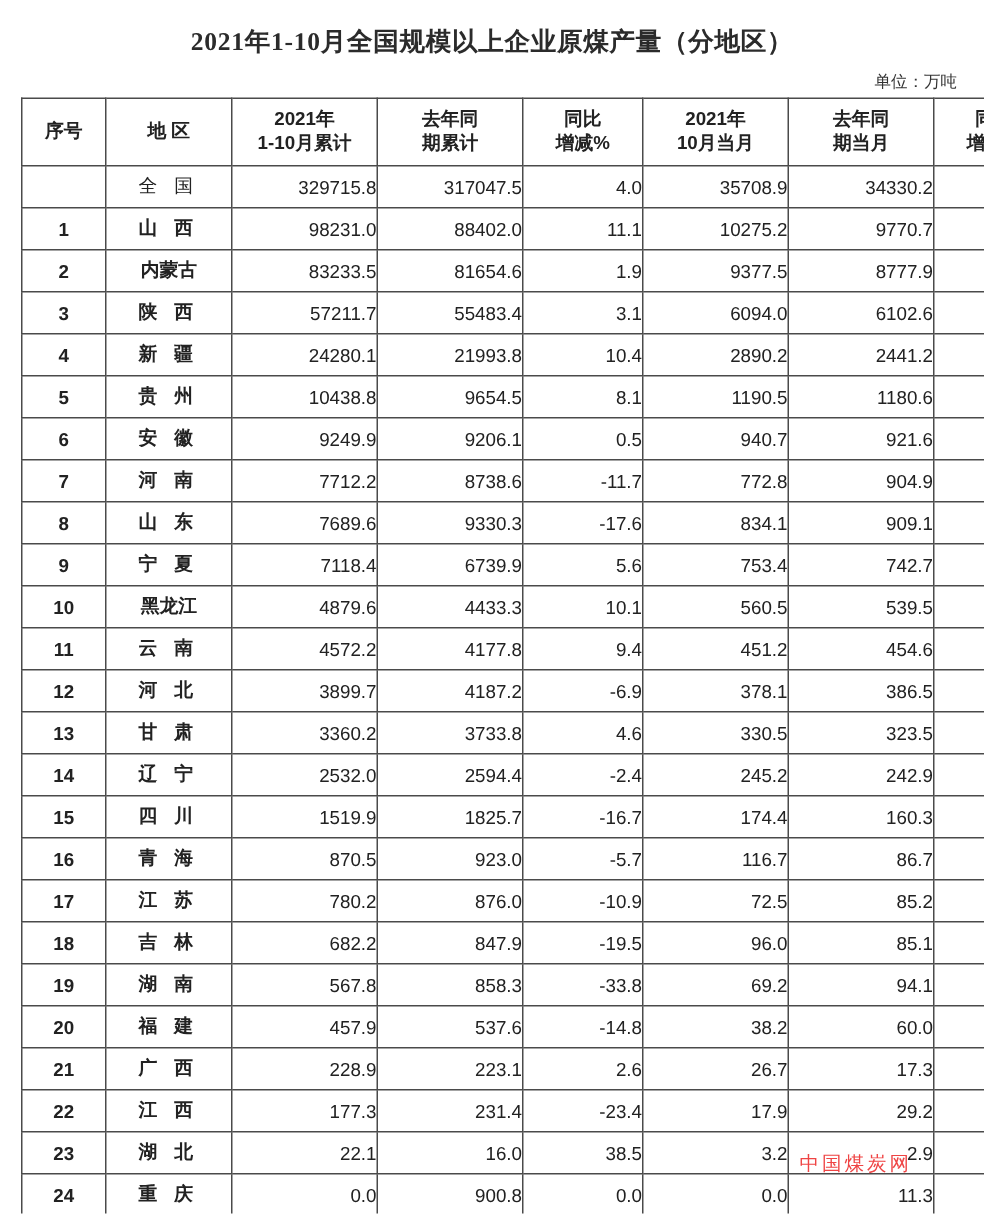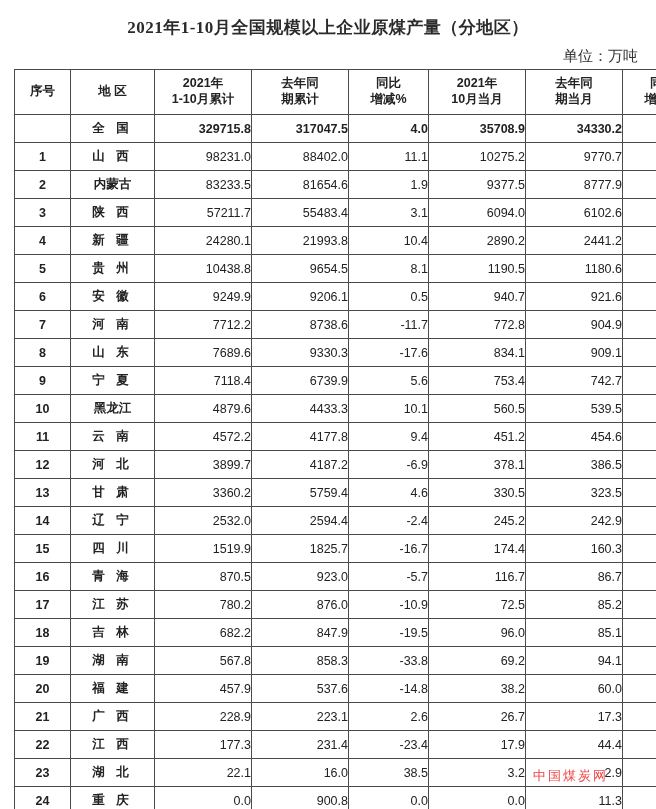--- a/index.html
+++ b/index.html
@@ -25,21 +25,21 @@
     text-align: center;
     font-size: 17px;
     font-weight: bold;
     color: #2b2b2b;
     letter-spacing: 0.5px;
     padding: 6px 0 8px 0;
     font-family: "Liberation Serif", serif;
   }
   .unit {
     text-align: right;
-    font-size: 15px;
+    font-size: 11px;
     color: #333;
     padding-right: 4px;
     padding-bottom: 3px;
   }
   table.data {
     border-collapse: collapse;
     width: 628px;
     table-layout: fixed;
     font-size: 12px;
   }
@@ -82,21 +82,21 @@
     padding-right: 8px;
     font-size: 12.5px;
   }
   td.pct {
     text-align: right;
     padding-right: 10px;
     font-size: 12.5px;
     margin-left: 44px;
   }
   tr.total td {
-    font-weight: bold;
+    font-weight: normal;
   }
   tr.total td.region {
     letter-spacing: 4px;
   }
   .watermark {
     position: absolute;
     right: 48px;
     bottom: 24px;
     font-size: 13px;
     color: #ef4444;
@@ -265,21 +265,21 @@
           <td class="num">4187.2</td>
           <td class="pct">-6.9</td>
           <td class="num">378.1</td>
           <td class="num">386.5</td>
           <td class="pct">-2.2</td>
         </tr>
         <tr>
           <td class="idx">13</td>
           <td class="region">甘 肃</td>
           <td class="num">3360.2</td>
-          <td class="num">5759.4</td>
+          <td class="num">3733.8</td>
           <td class="pct">4.6</td>
           <td class="num">330.5</td>
           <td class="num">323.5</td>
           <td class="pct">2.2</td>
         </tr>
         <tr>
           <td class="idx">14</td>
           <td class="region">辽 宁</td>
           <td class="num">2532.0</td>
           <td class="num">2594.4</td>
@@ -358,21 +358,21 @@
           <td class="num">17.3</td>
           <td class="pct">54.3</td>
         </tr>
         <tr>
           <td class="idx">22</td>
           <td class="region">江 西</td>
           <td class="num">177.3</td>
           <td class="num">231.4</td>
           <td class="pct">-23.4</td>
           <td class="num">17.9</td>
-          <td class="num">44.4</td>
+          <td class="num">29.2</td>
           <td class="pct">-38.8</td>
         </tr>
         <tr>
           <td class="idx">23</td>
           <td class="region">湖 北</td>
           <td class="num">22.1</td>
           <td class="num">16.0</td>
           <td class="pct">38.5</td>
           <td class="num">3.2</td>
           <td class="num">2.9</td>

